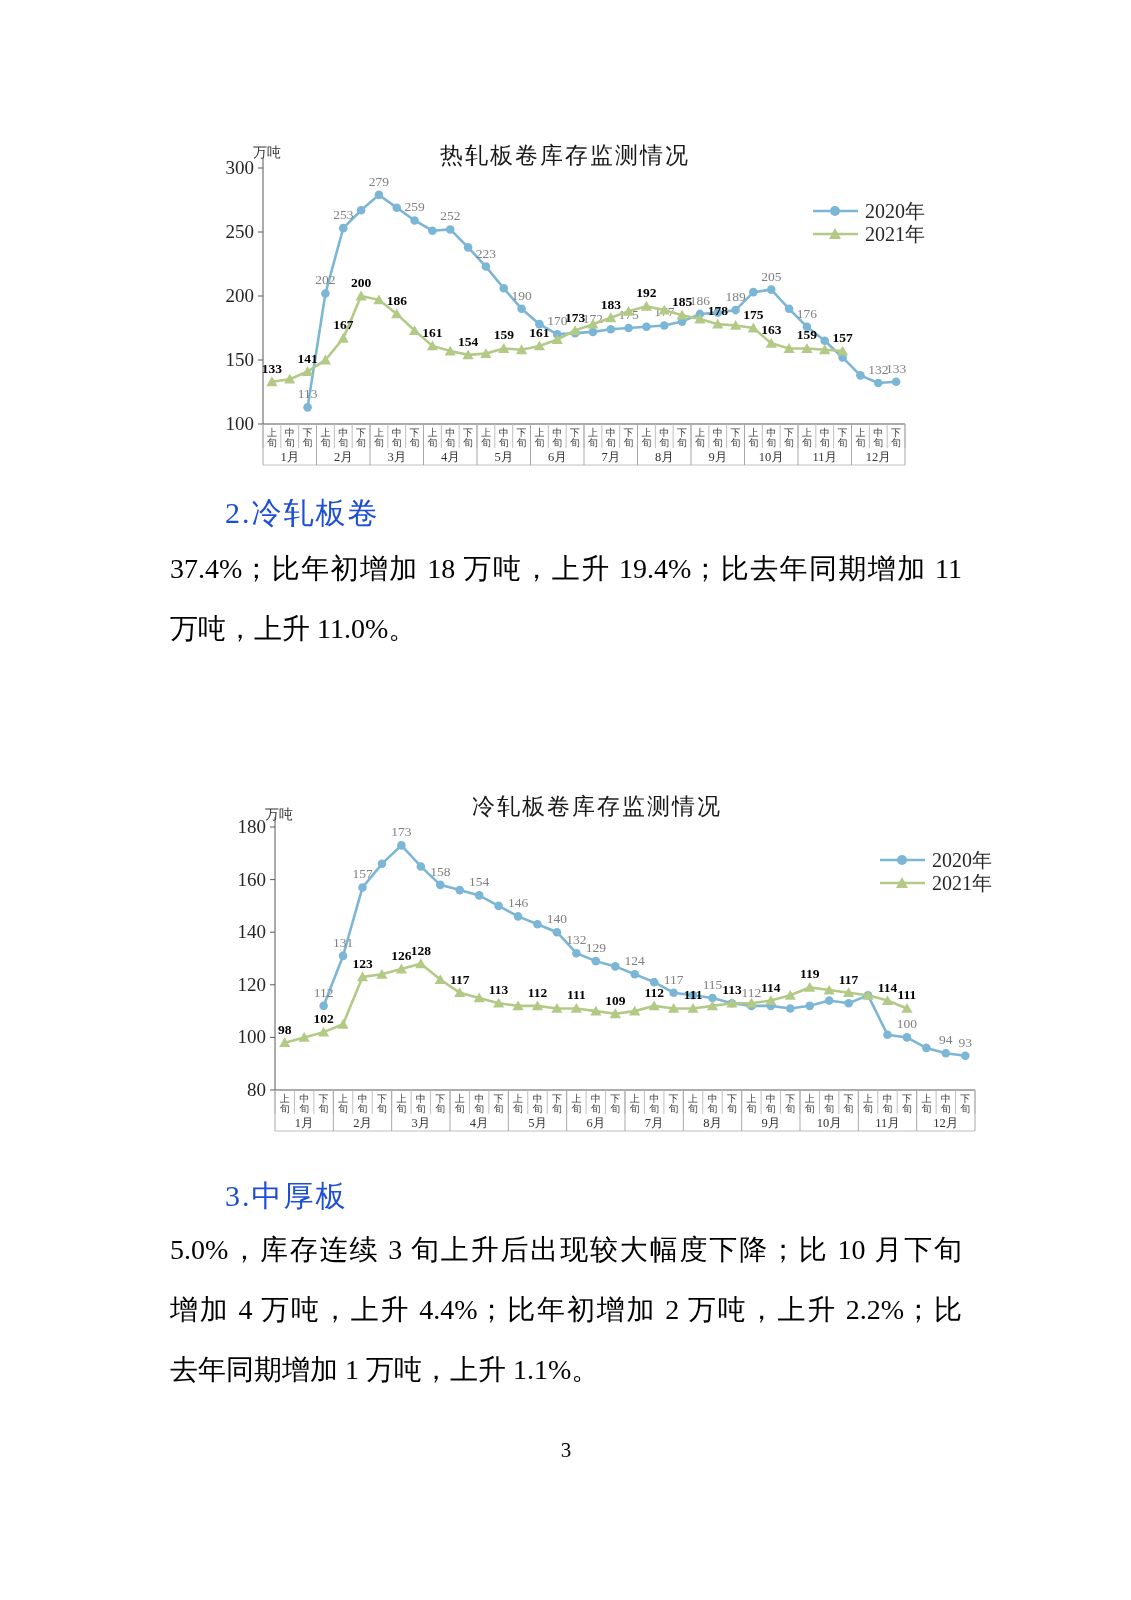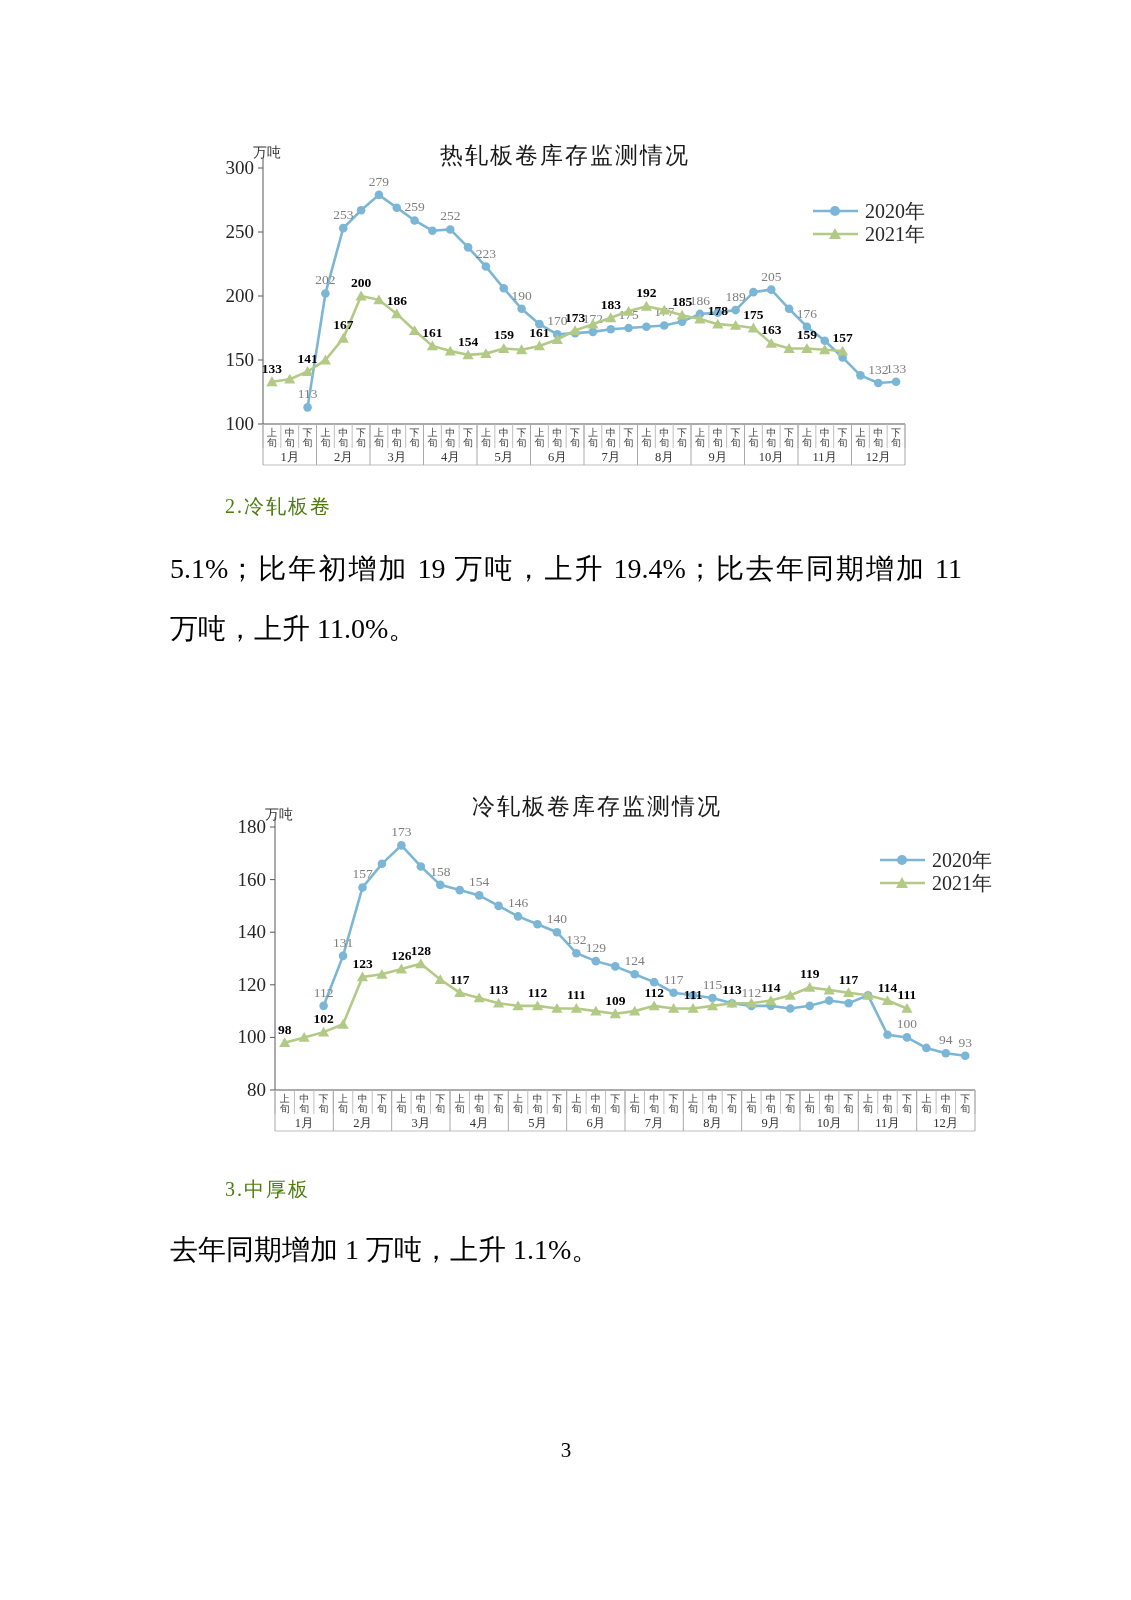--- a/index.html
+++ b/index.html
@@ -1,19 +1,19 @@
 <!DOCTYPE html>
 <html><head>
 <meta charset="utf-8">
 <style>
   html,body{margin:0;padding:0;background:#ffffff;}
   .page{position:relative;width:1131px;height:1600px;background:#ffffff;overflow:hidden;
         font-family:"Liberation Serif","DejaVu Serif",serif;color:#000;}
   .chart-box{position:absolute;}
-  .sec-heading{position:absolute;left:225px;font-size:20px;color:#4d7c0f;letter-spacing:2px;}
+  .sec-heading{position:absolute;left:225px;font-size:30px;color:#1d4ed8;letter-spacing:2px;}
   .para{position:absolute;left:170px;width:792px;font-size:28px;color:#000;}
   .para .pline{display:block;width:792px;height:40px;line-height:40px;margin-bottom:20px;
                text-align:justify;text-align-last:justify;white-space:normal;}
   .para .pline.last{text-align:center;text-align-last:left;}
   .page-num{position:absolute;left:170px;width:792px;top:1438px;text-align:center;font-size:21px;}
   
   svg .c-title{font-family:"Liberation Serif","DejaVu Serif",serif;font-size:23px;fill:#1a1a1a;letter-spacing:2px;}
   svg .c-unit{font-family:"Liberation Serif","DejaVu Serif",serif;font-size:14px;fill:#333;}
   svg .c-ytick{font-family:"Liberation Serif","DejaVu Serif",serif;font-size:19px;fill:#262626;}
   svg .c-lab{font-family:"Liberation Serif","DejaVu Serif",serif;font-size:13.5px;}
@@ -261,21 +261,21 @@
           <text x="650" y="90" class="c-leg">2020年</text>
           <line x1="598" y1="106" x2="643" y2="106" stroke="#b3ca86" stroke-width="2.6"></line>
           <path d="M620 100L626 111L614 111Z" fill="#b3ca86"></path>
           <text x="650" y="113" class="c-leg">2021年</text>
         </g>
       </svg>
   </div>
 
   <div class="sec-heading" style="top:493px;">2.冷轧板卷</div>
   <div class="para" style="top:549px;">
-      <div class="pline">5.1%；比年初增加 19 万吨，上升 19.4%；比去年同期增加 11</div>
+      <div class="pline">37.4%；比年初增加 18 万吨，上升 19.4%；比去年同期增加 11</div>
       <div class="pline last">万吨，上升 11.0%。</div>
     </div>
 
   <div class="chart-box" style="left:215px;top:778px;width:810px;height:365px;">
     <svg width="810" height="365">
         <text x="382" y="36" text-anchor="middle" class="c-title">冷轧板卷库存监测情况</text>
         <text x="50" y="41" class="c-unit">万吨</text>
         <g>
           <line x1="60" y1="39" x2="60" y2="312" class="axis"></line>
           <line x1="55" y1="312" x2="60" y2="312" class="axis"></line>
@@ -505,17 +505,19 @@
           <text x="717" y="89" class="c-leg">2020年</text>
           <line x1="665" y1="105" x2="710" y2="105" stroke="#b3ca86" stroke-width="2.6"></line>
           <path d="M687 99L693 110L681 110Z" fill="#b3ca86"></path>
           <text x="717" y="112" class="c-leg">2021年</text>
         </g>
       </svg>
   </div>
 
   <div class="sec-heading" style="top:1176px;text-align:center;">3.中厚板</div>
   <div class="para" style="top:1230px;">
+      <div class="pline">5.0%，库存连续 3 旬上升后出现较大幅度下降；比 10 月下旬</div>
+      <div class="pline">增加 4 万吨，上升 4.4%；比年初增加 2 万吨，上升 2.2%；比</div>
       <div class="pline last">去年同期增加 1 万吨，上升 1.1%。</div>
     </div>
 
   <div class="page-num">3</div>
 </div>
 
 </body></html>

